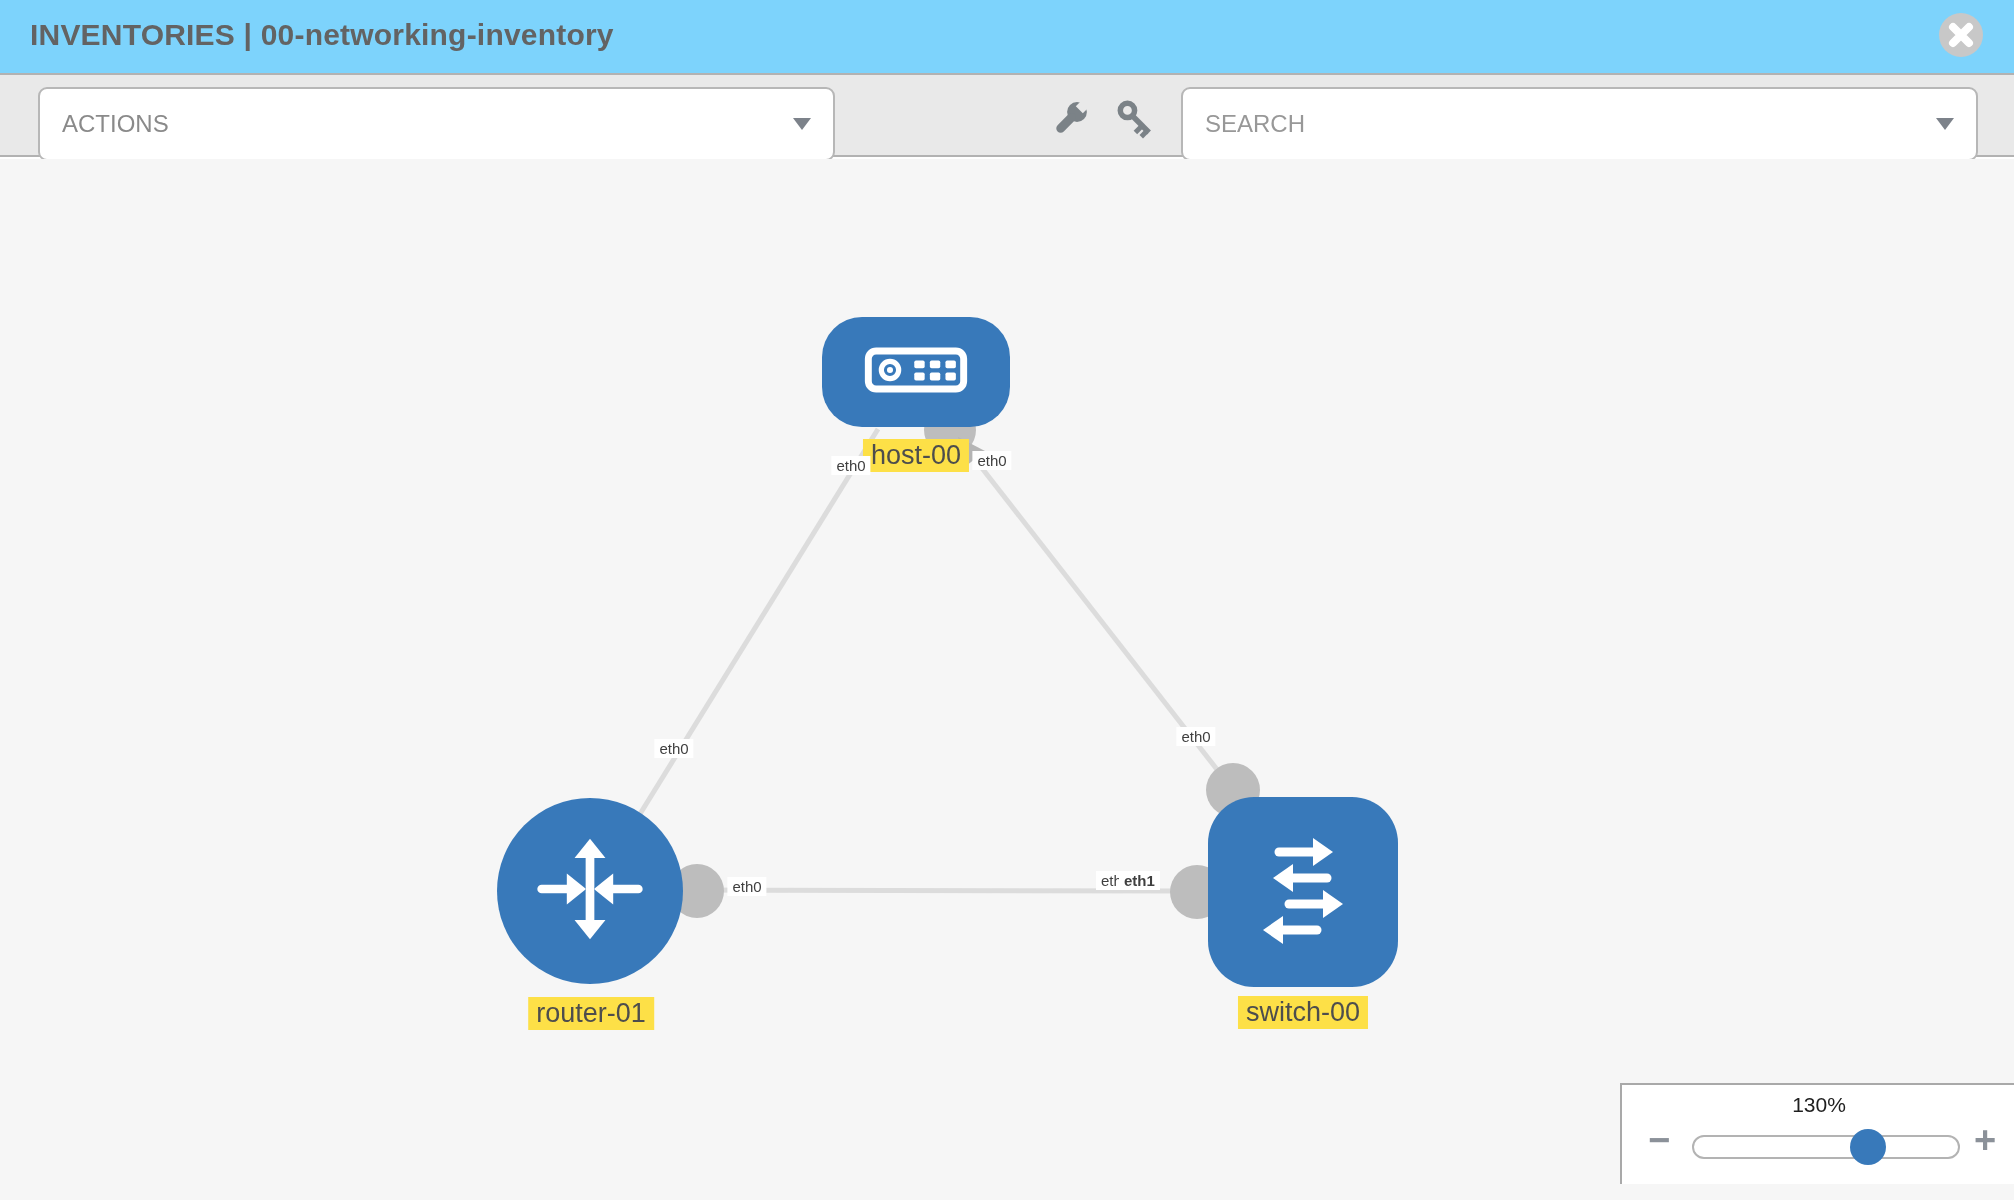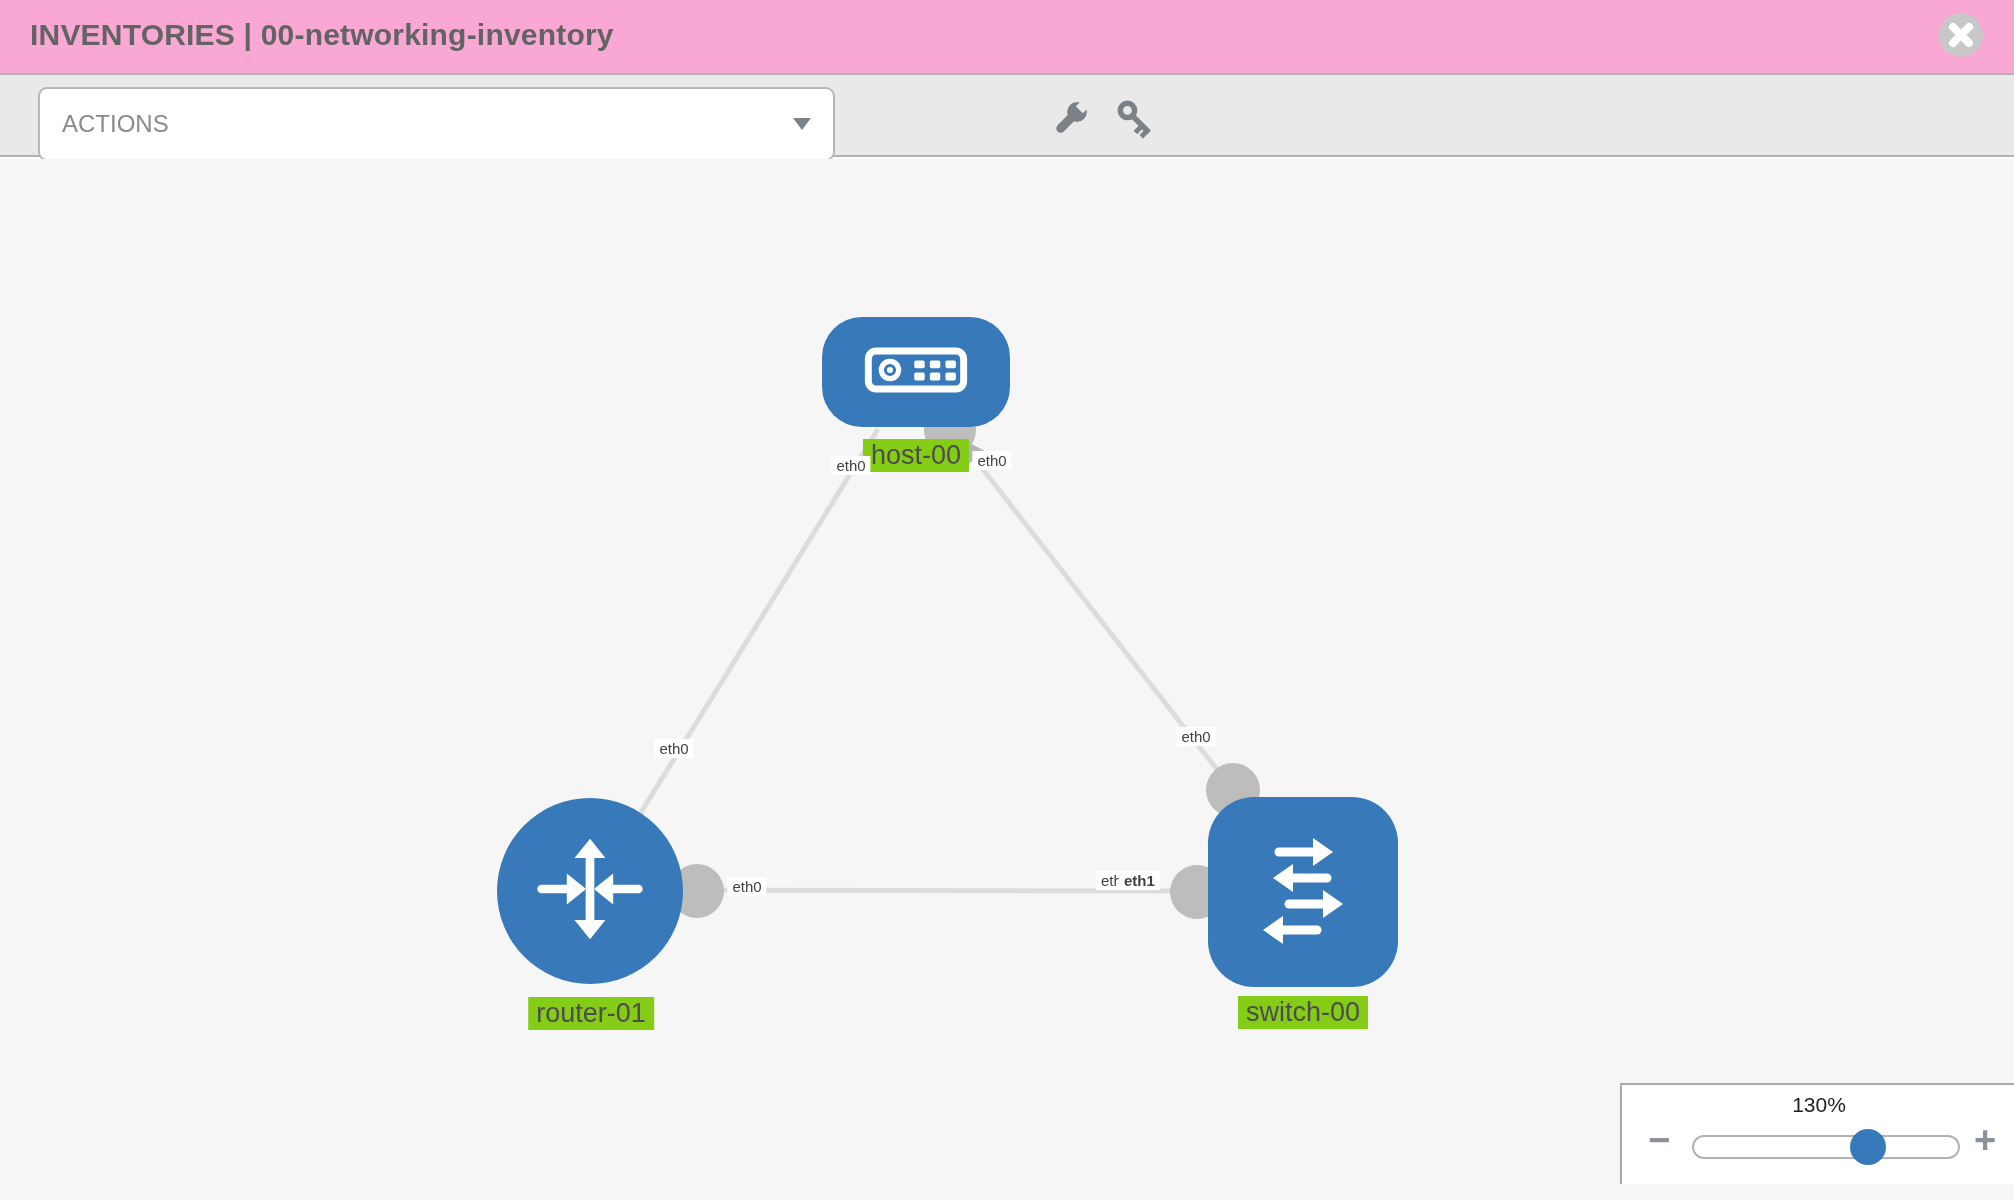--- a/index.html
+++ b/index.html
@@ -1,20 +1,20 @@
 <!DOCTYPE html>
 <html><head>
 <meta charset="utf-8">
 <style>
   * { margin: 0; padding: 0; box-sizing: border-box; }
   html, body { width: 2014px; height: 1200px; overflow: hidden; }
   body { font-family: "Liberation Sans", sans-serif; background: #ffffff; position: relative; }
 
   
-  .header { position: absolute; left: 0; top: 0; width: 2014px; height: 73px; background: #f9a8d4; }
+  .header { position: absolute; left: 0; top: 0; width: 2014px; height: 73px; background: #7dd3fc; }
   .header-title { position: absolute; left: 30px; top: 18px; font-size: 30px; font-weight: bold; color: #636363; letter-spacing: 0.2px; }
   .close-btn { position: absolute; right: 30px; top: 12px; width: 46px; height: 46px; border: none; background: transparent; cursor: pointer; }
 
   
   .toolbar { position: absolute; left: 0; top: 73px; width: 2014px; height: 84px; background: #e9e9e9;
              border-top: 2px solid #b2b2b2; border-bottom: 2px solid #b2b2b2; }
   .combo { position: absolute; top: 12px; height: 74px; background: #ffffff; border: 2px solid #b7b7b7;
            border-radius: 9px; display: flex; align-items: center; justify-content: space-between;
            padding: 0 22px; font-size: 24px; color: #8a8a8a; cursor: pointer; }
   .combo.actions { left: 38px; width: 797px; }
@@ -29,21 +29,21 @@
   .canvas { position: absolute; left: 0; top: 159px; width: 2014px; height: 1041px; background: #f6f6f6; }
   .edges-layer { position: absolute; left: 0; top: 0; width: 2014px; height: 1041px; }
 
   .node { position: absolute; background: #3879ba; display: flex; align-items: center; justify-content: center; cursor: pointer; }
   .node.host   { left: 822px; top: 158px; width: 188px; height: 110px; border-radius: 40px; }
   .node.router { left: 497px; top: 639px; width: 186px; height: 186px; border-radius: 50%; }
   .node.switch { left: 1208px; top: 638px; width: 190px; height: 190px; border-radius: 46px; }
 
   .graph-label { position: absolute; background: #ffffff; color: #3f3f3f; font-size: 15px;
                  padding: 1px 5px; white-space: nowrap; transform: translateX(-50%); }
-  .node-label  { position: absolute; background: #84cc16; color: #4d4d4d; font-size: 27px;
+  .node-label  { position: absolute; background: #fde047; color: #4d4d4d; font-size: 27px;
                  padding: 1px 8px; white-space: nowrap; transform: translateX(-50%); }
   .graph-label.no-center { transform: none; }
 
   
   .zoom-panel { position: absolute; left: 1620px; top: 1083px; width: 394px; height: 101px; background: #ffffff;
                 border-top: 2px solid #a9a9a9; border-left: 2px solid #a9a9a9; }
   .zoom-level { position: absolute; left: 0; top: 8px; width: 394px; text-align: center; font-size: 21px; color: #1f1f1f; }
   .zoom-minus, .zoom-plus { position: absolute; top: 36px; font-size: 38px; font-weight: bold; color: #8b9199;
                             background: transparent; border: none; cursor: pointer; line-height: 1; font-family: "Liberation Sans", sans-serif; }
   .zoom-minus { left: 26px; }
@@ -92,20 +92,24 @@
         <g transform="rotate(45 20 20)">
           <circle cx="9" cy="20" r="6.5" fill="none" stroke="#7b8287" stroke-width="5"></circle>
           <rect x="14" y="17.8" width="23" height="5" fill="#7b8287"></rect>
           <rect x="26" y="21" width="4.5" height="8" fill="#7b8287"></rect>
           <rect x="32.5" y="21" width="4.5" height="7" fill="#7b8287"></rect>
         </g>
       </svg>
     </span>
   </button>
 
+  <div class="combo search">
+    <span>SEARCH</span>
+    <span class="caret-down"></span>
+  </div>
 </div>
 
 <div class="canvas">
 
   <svg class="edges-layer" viewBox="0 0 2014 1041">
 
     <line x1="878" y1="270" x2="640" y2="655" stroke="#dcdcdc" stroke-width="5"></line>
 
     <line x1="953" y1="272" x2="1233" y2="631" stroke="#dcdcdc" stroke-width="5"></line>
 

